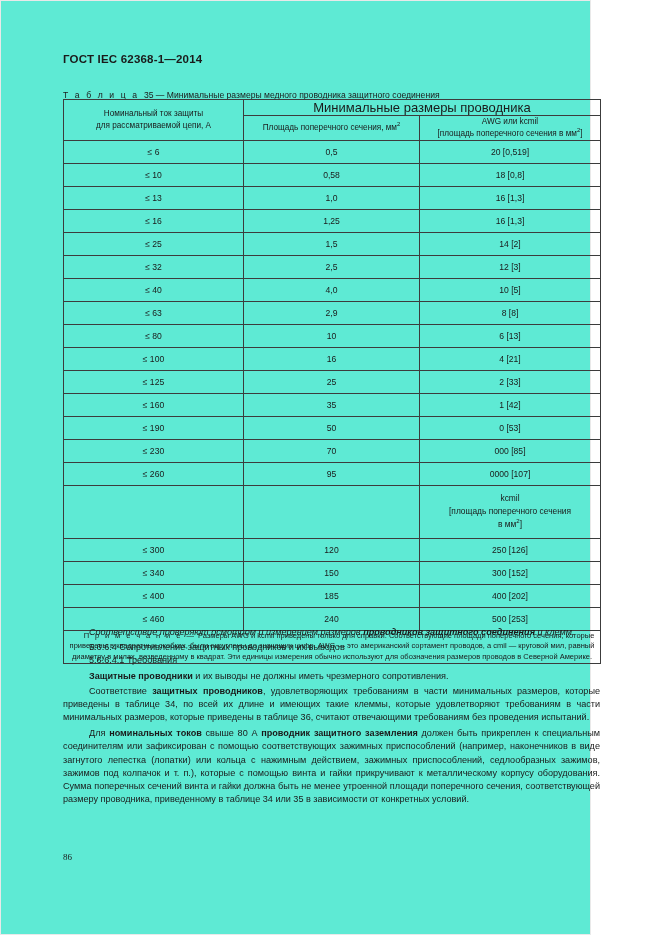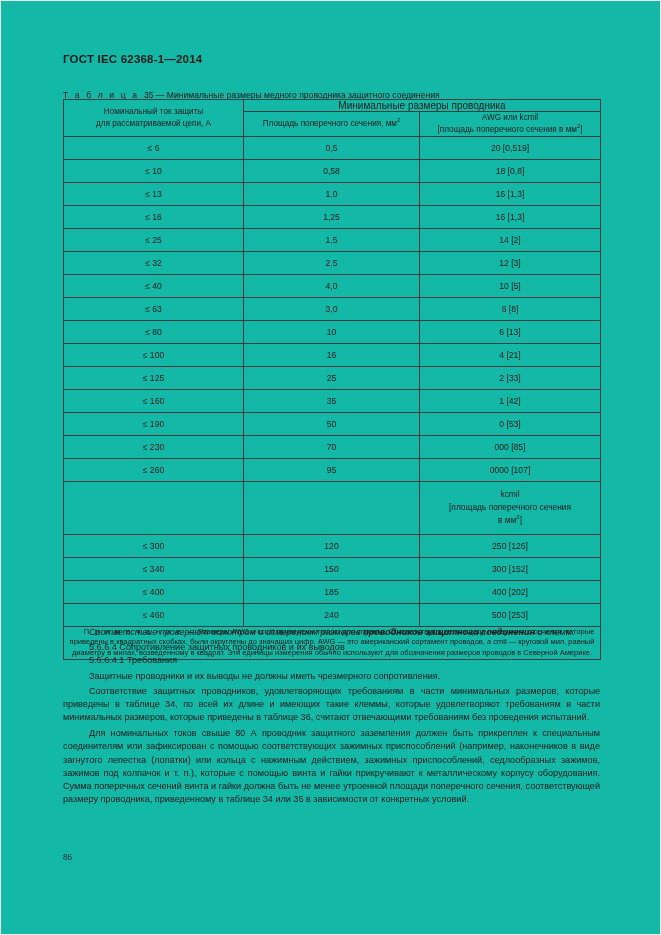--- a/index.html
+++ b/index.html
@@ -11,23 +11,23 @@
     width: 661px;
     height: 935px;
     font-family: "Liberation Sans", sans-serif;
     color: #1a1a1a;
     position: relative;
     overflow: hidden;
   }
   .page {
     position: absolute;
     left: 0; top: 0;
-    width: 661px;
+    width: 591px;
     height: 935px;
-    background: #14b8a6;
+    background: #5eead4;
     box-sizing: border-box;
     border: 1px solid #e9e9e9;
   }
   .content {
     position: absolute;
     left: 62px;
     top: 0;
     width: 537px;
   }
 
@@ -74,21 +74,21 @@
   .std-table .col-a { width: 180px; }
   .std-table .col-b { width: 176px; }
   .std-table .col-c { width: 181px; }
 
   .hdr-cell {
     font-size: 8.2px;
     line-height: 1.45;
     padding: 4px 6px;
   }
   .hdr-span {
-    font-size: 10px;
+    font-size: 13px;
     padding: 5px 4px;
   }
   .hdr-rowspan {
     font-size: 8.2px;
     line-height: 1.5;
     padding: 6px 10px;
   }
   .data-cell {
     height: 22px;
     font-size: 8.6px;
@@ -135,21 +135,21 @@
     text-align: justify;
     text-justify: inter-word;
     text-indent: 26px;
   }
   p.clause {
     margin: 0;
     text-indent: 26px;
     text-align: left;
   }
   .it { font-style: italic; }
-  .b { font-weight: normal; }
+  .b { font-weight: bold; }
   .ib { font-style: italic; font-weight: bold; }
   .gap-sm { height: 2px; }
   .gap-md { height: 3px; }
 
   
   .folio {
     position: absolute;
     left: 62px;
     top: 851px;
     font-size: 9px;
@@ -225,21 +225,21 @@
           <td class="data-cell">2,5</td>
           <td class="data-cell">12 [3]</td>
         </tr>
         <tr>
           <td class="data-cell">≤ 40</td>
           <td class="data-cell">4,0</td>
           <td class="data-cell">10 [5]</td>
         </tr>
         <tr>
           <td class="data-cell">≤ 63</td>
-          <td class="data-cell">3,0</td>
+          <td class="data-cell">2,9</td>
           <td class="data-cell">8 [8]</td>
         </tr>
         <tr>
           <td class="data-cell">≤ 80</td>
           <td class="data-cell">10</td>
           <td class="data-cell">6 [13]</td>
         </tr>
         <tr>
           <td class="data-cell">≤ 100</td>
           <td class="data-cell">16</td>

